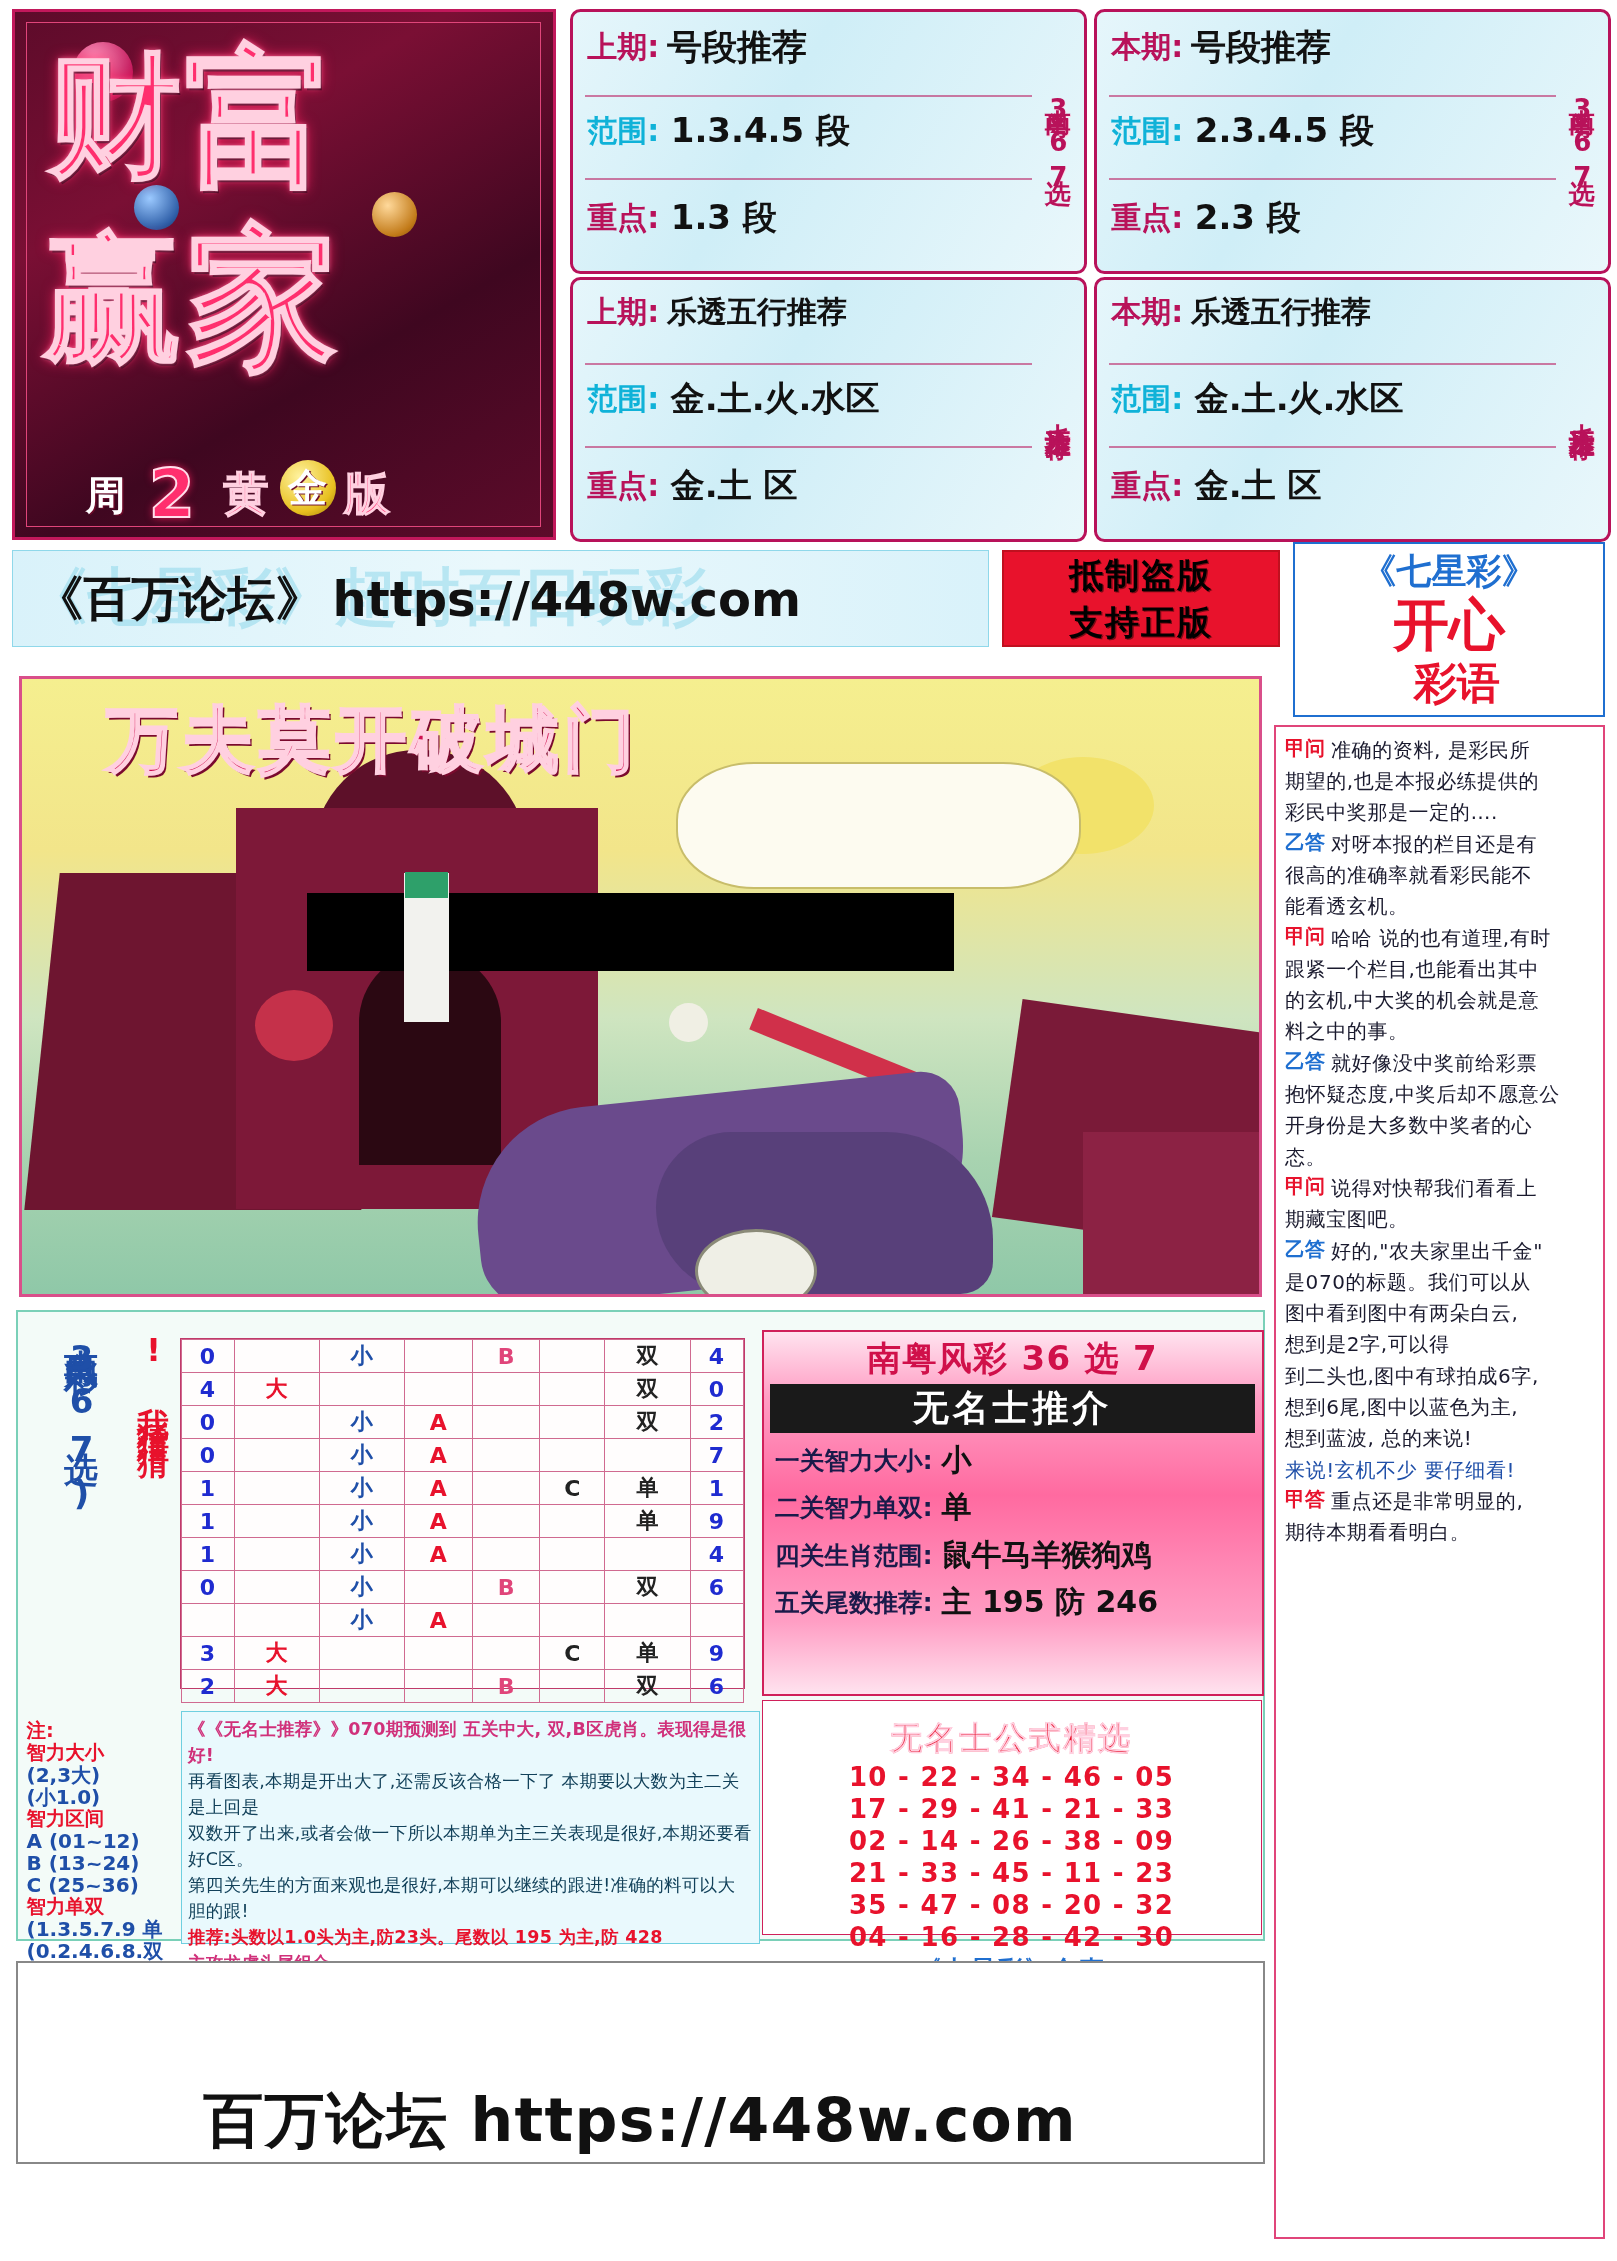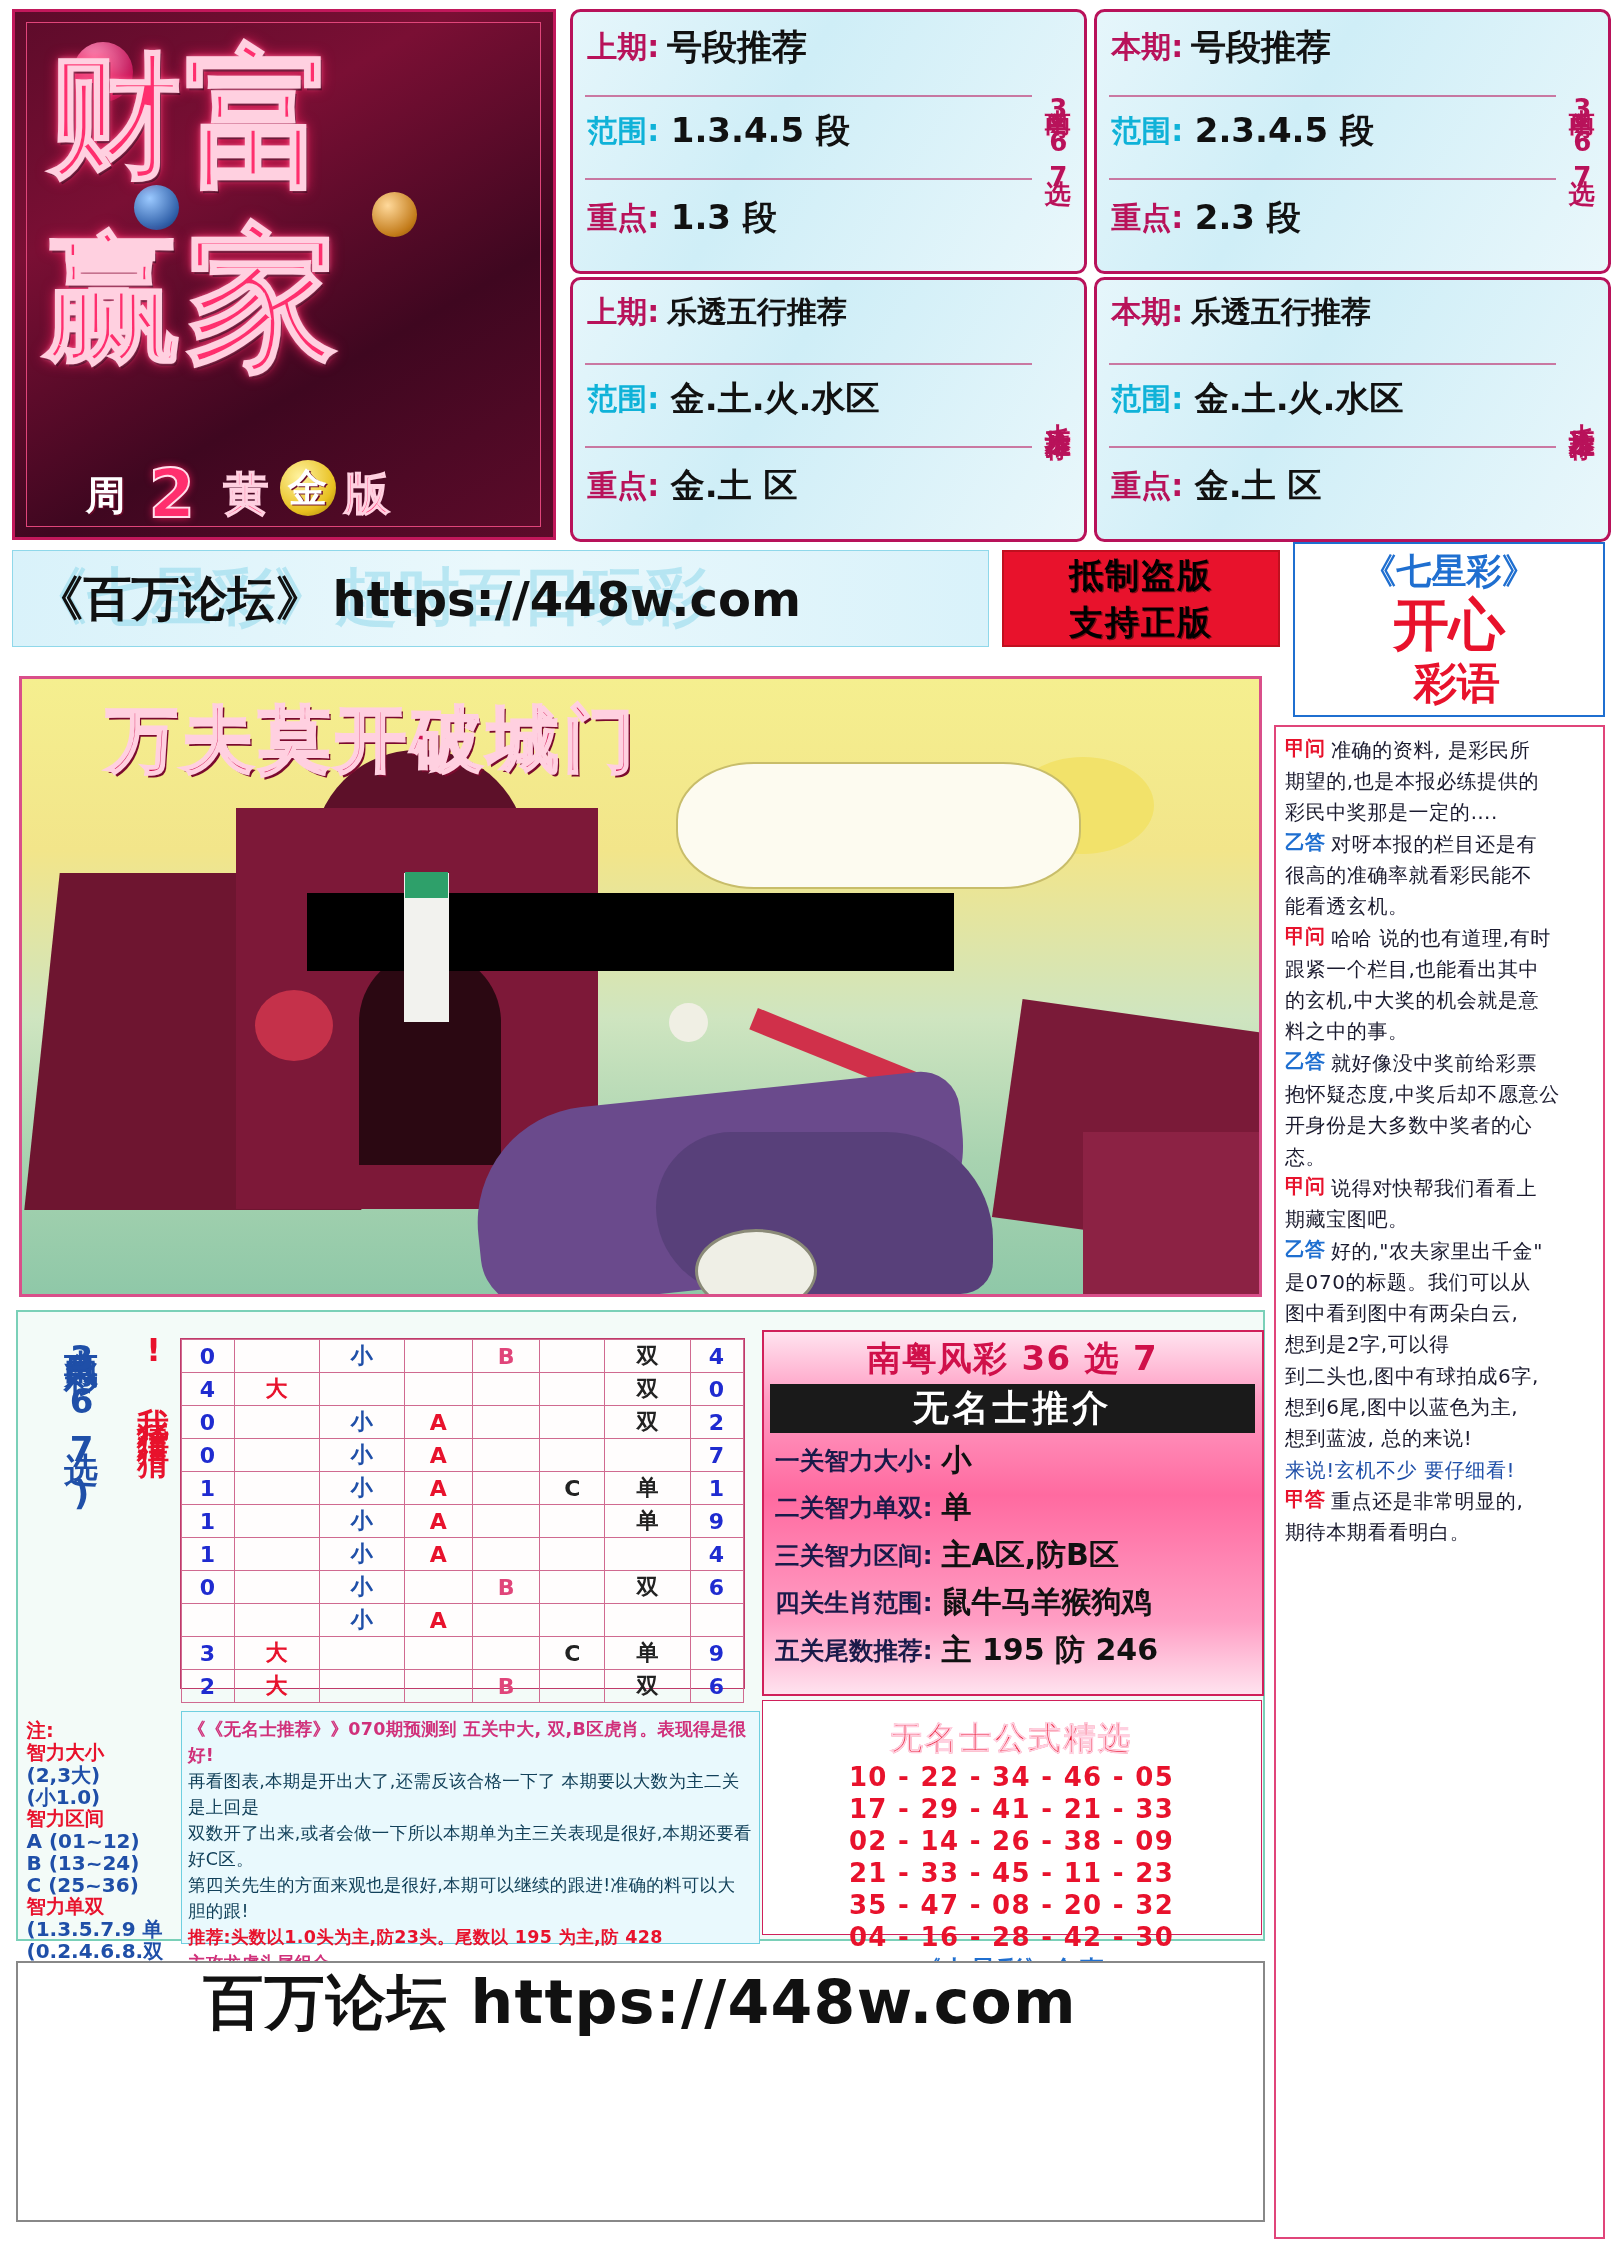--- a/index.html
+++ b/index.html
@@ -143,22 +143,22 @@
 
   
   #formula{position:absolute;left:744px;top:388px;width:498px;height:233px;border:1.9px solid #d0205a;background:#fff;}
   #formula .f-title{text-align:center;font-size:32px;font-weight:bold;color:#e8122c;
      -webkit-text-stroke:0.6px #ffd0e0;letter-spacing:2.6px;margin-top:16px;}
   #formula .f-row{text-align:center;font-size:26px;font-weight:bold;color:#e8122c;line-height:32px;letter-spacing:1.3px;}
   #formula .f-foot1{text-align:center;font-size:24.6px;font-weight:bold;color:#1f6fd0;letter-spacing:2.6px;}
   #formula .f-foot2{text-align:center;font-size:31px;font-weight:bold;color:#e8122c;letter-spacing:1.9px;}
 
   
-  #bottom-url{left:15.5px;top:1961px;width:1249px;height:261px;border:2.6px solid #888;background:#fff;
-    display:flex;align-items:flex-start;justify-content:center;}
+  #bottom-url{left:15.5px;top:1961px;width:1249px;height:203px;border:2.6px solid #888;background:#fff;
+    display:flex;align-items:flex-end;justify-content:center;}
   #bottom-url span{font-size:60px;font-weight:bold;color:#111;letter-spacing:1.3px;}
 </style>
 </head>
 <body>
 
 <div class="abs" id="logo-block">
   <div id="logo-inner"></div>
   <div class="logo-ball" id="lb1"></div>
   <div class="logo-ball" id="lb2"></div>
   <div class="logo-ball" id="lb3"></div>
@@ -532,24 +532,20 @@
     <div id="rec-rows">
         <div class="rc-row">
           <span class="rc-lbl">一关智力大小:</span>
           <span class="rc-val">小</span>
         </div>
         <div class="rc-row">
           <span class="rc-lbl">二关智力单双:</span>
           <span class="rc-val">单</span>
         </div>
         <div class="rc-row">
-          <span class="rc-lbl">三关智力区间:</span>
-          <span class="rc-val">主A区,防B区</span>
-        </div>
-        <div class="rc-row">
           <span class="rc-lbl">四关生肖范围:</span>
           <span class="rc-val">鼠牛马羊猴狗鸡</span>
         </div>
         <div class="rc-row">
           <span class="rc-lbl">五关尾数推荐:</span>
           <span class="rc-val">主 195 防 246</span>
         </div>
       </div>
   </div>
 

